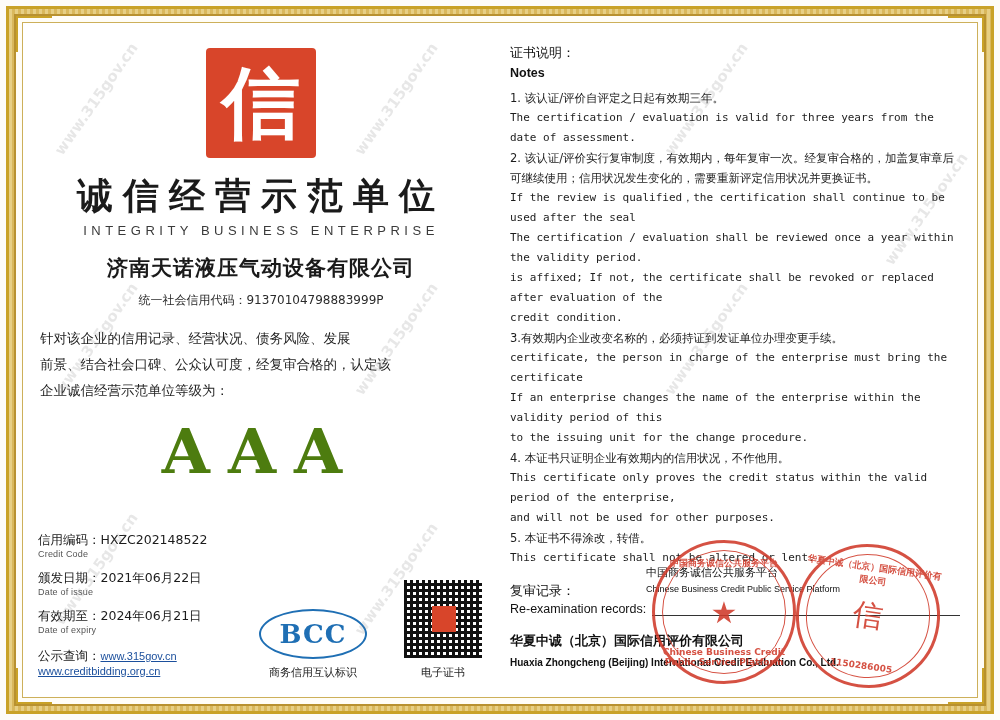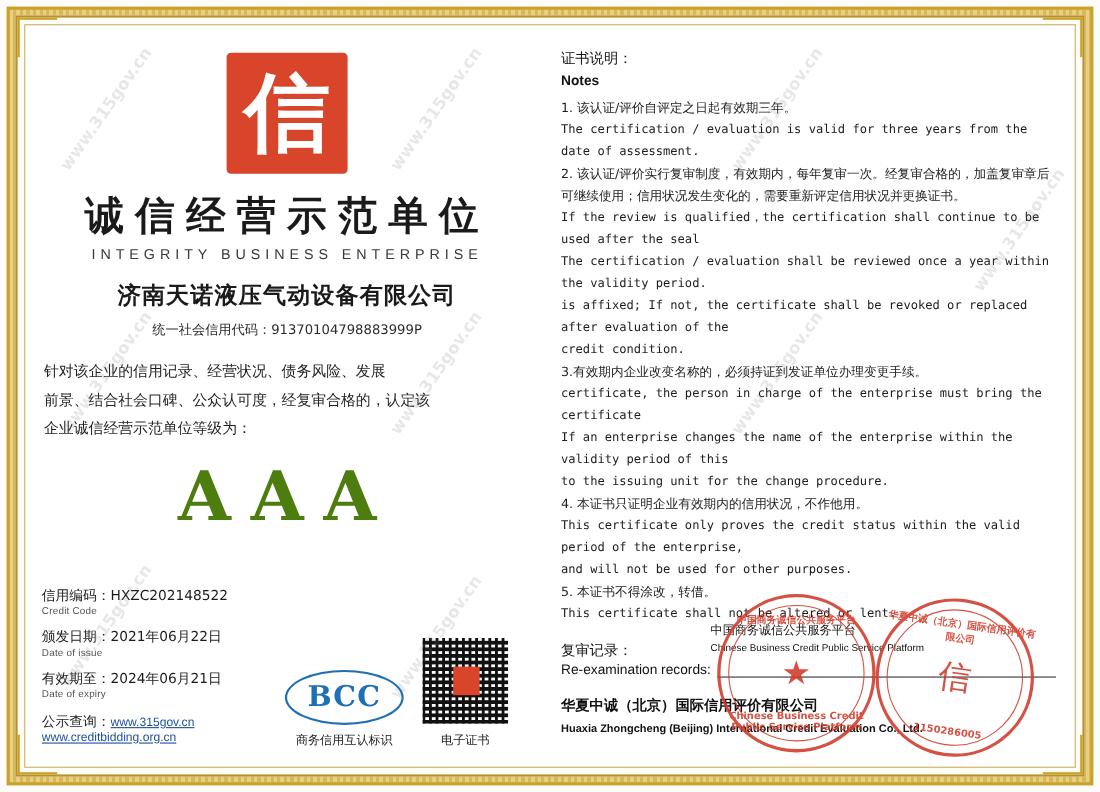--- a/index.html
+++ b/index.html
@@ -91,21 +91,21 @@
   .meta{
     position:absolute;left:12px;bottom:6px;width:215px;text-align:left;
   }
   .meta-row{margin-bottom:11px;}
   .meta-cn{font-size:12.5px;color:#1b1b1b;font-family:"DejaVu Sans", sans-serif;}
   .meta-en{font-size:9px;color:#555;letter-spacing:.2px;}
   .meta-link{font-size:11px;color:#1b4f9c;text-decoration:underline;}
   
   .badges{
     position:absolute;left:232px;bottom:14px;width:228px;
-    display:flex;align-items:flex-end;gap:12px;
+    display:flex;align-items:flex-end;gap:32px;
   }
   .bcc{
     width:110px;text-align:center;
   }
   .bcc-mark{
     width:104px;height:46px;border-radius:50%/50%;
     border:2px solid #1f6fb4;color:#1f6fb4;font-size:26px;font-weight:bold;
     display:flex;align-items:center;justify-content:center;letter-spacing:1px;
     font-family:"DejaVu Serif", serif;background:#fff;
     margin:0 auto 6px auto;

